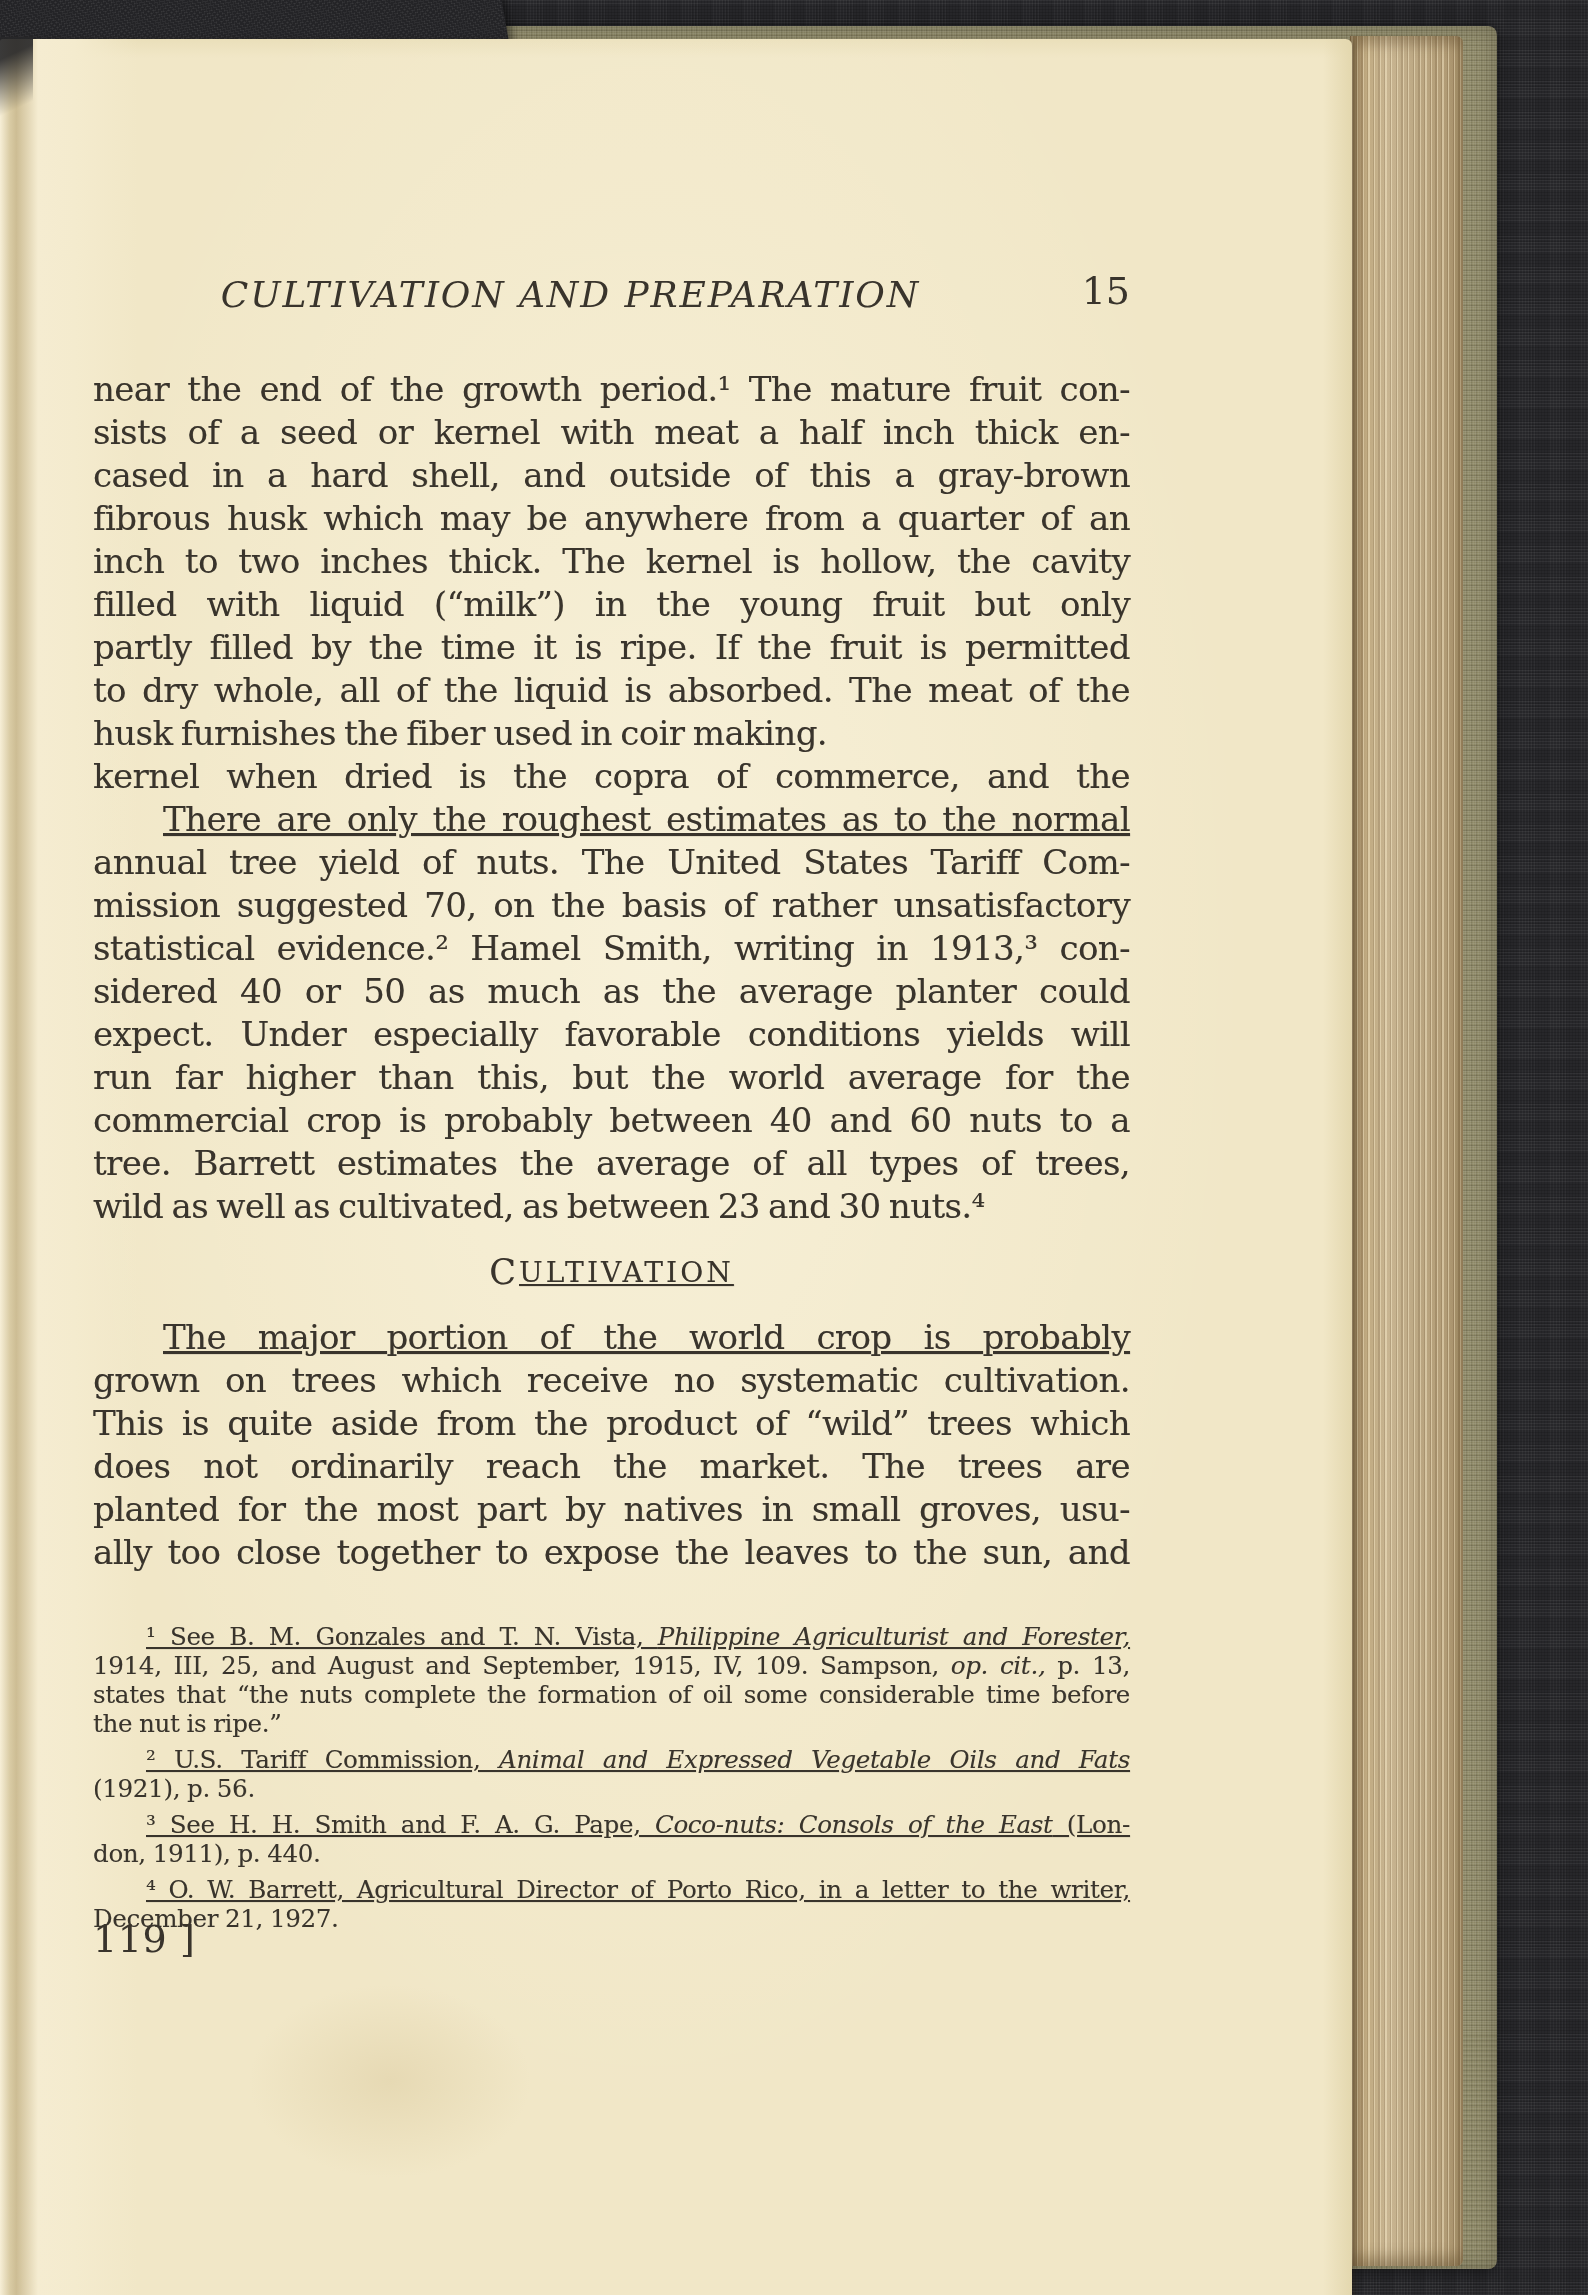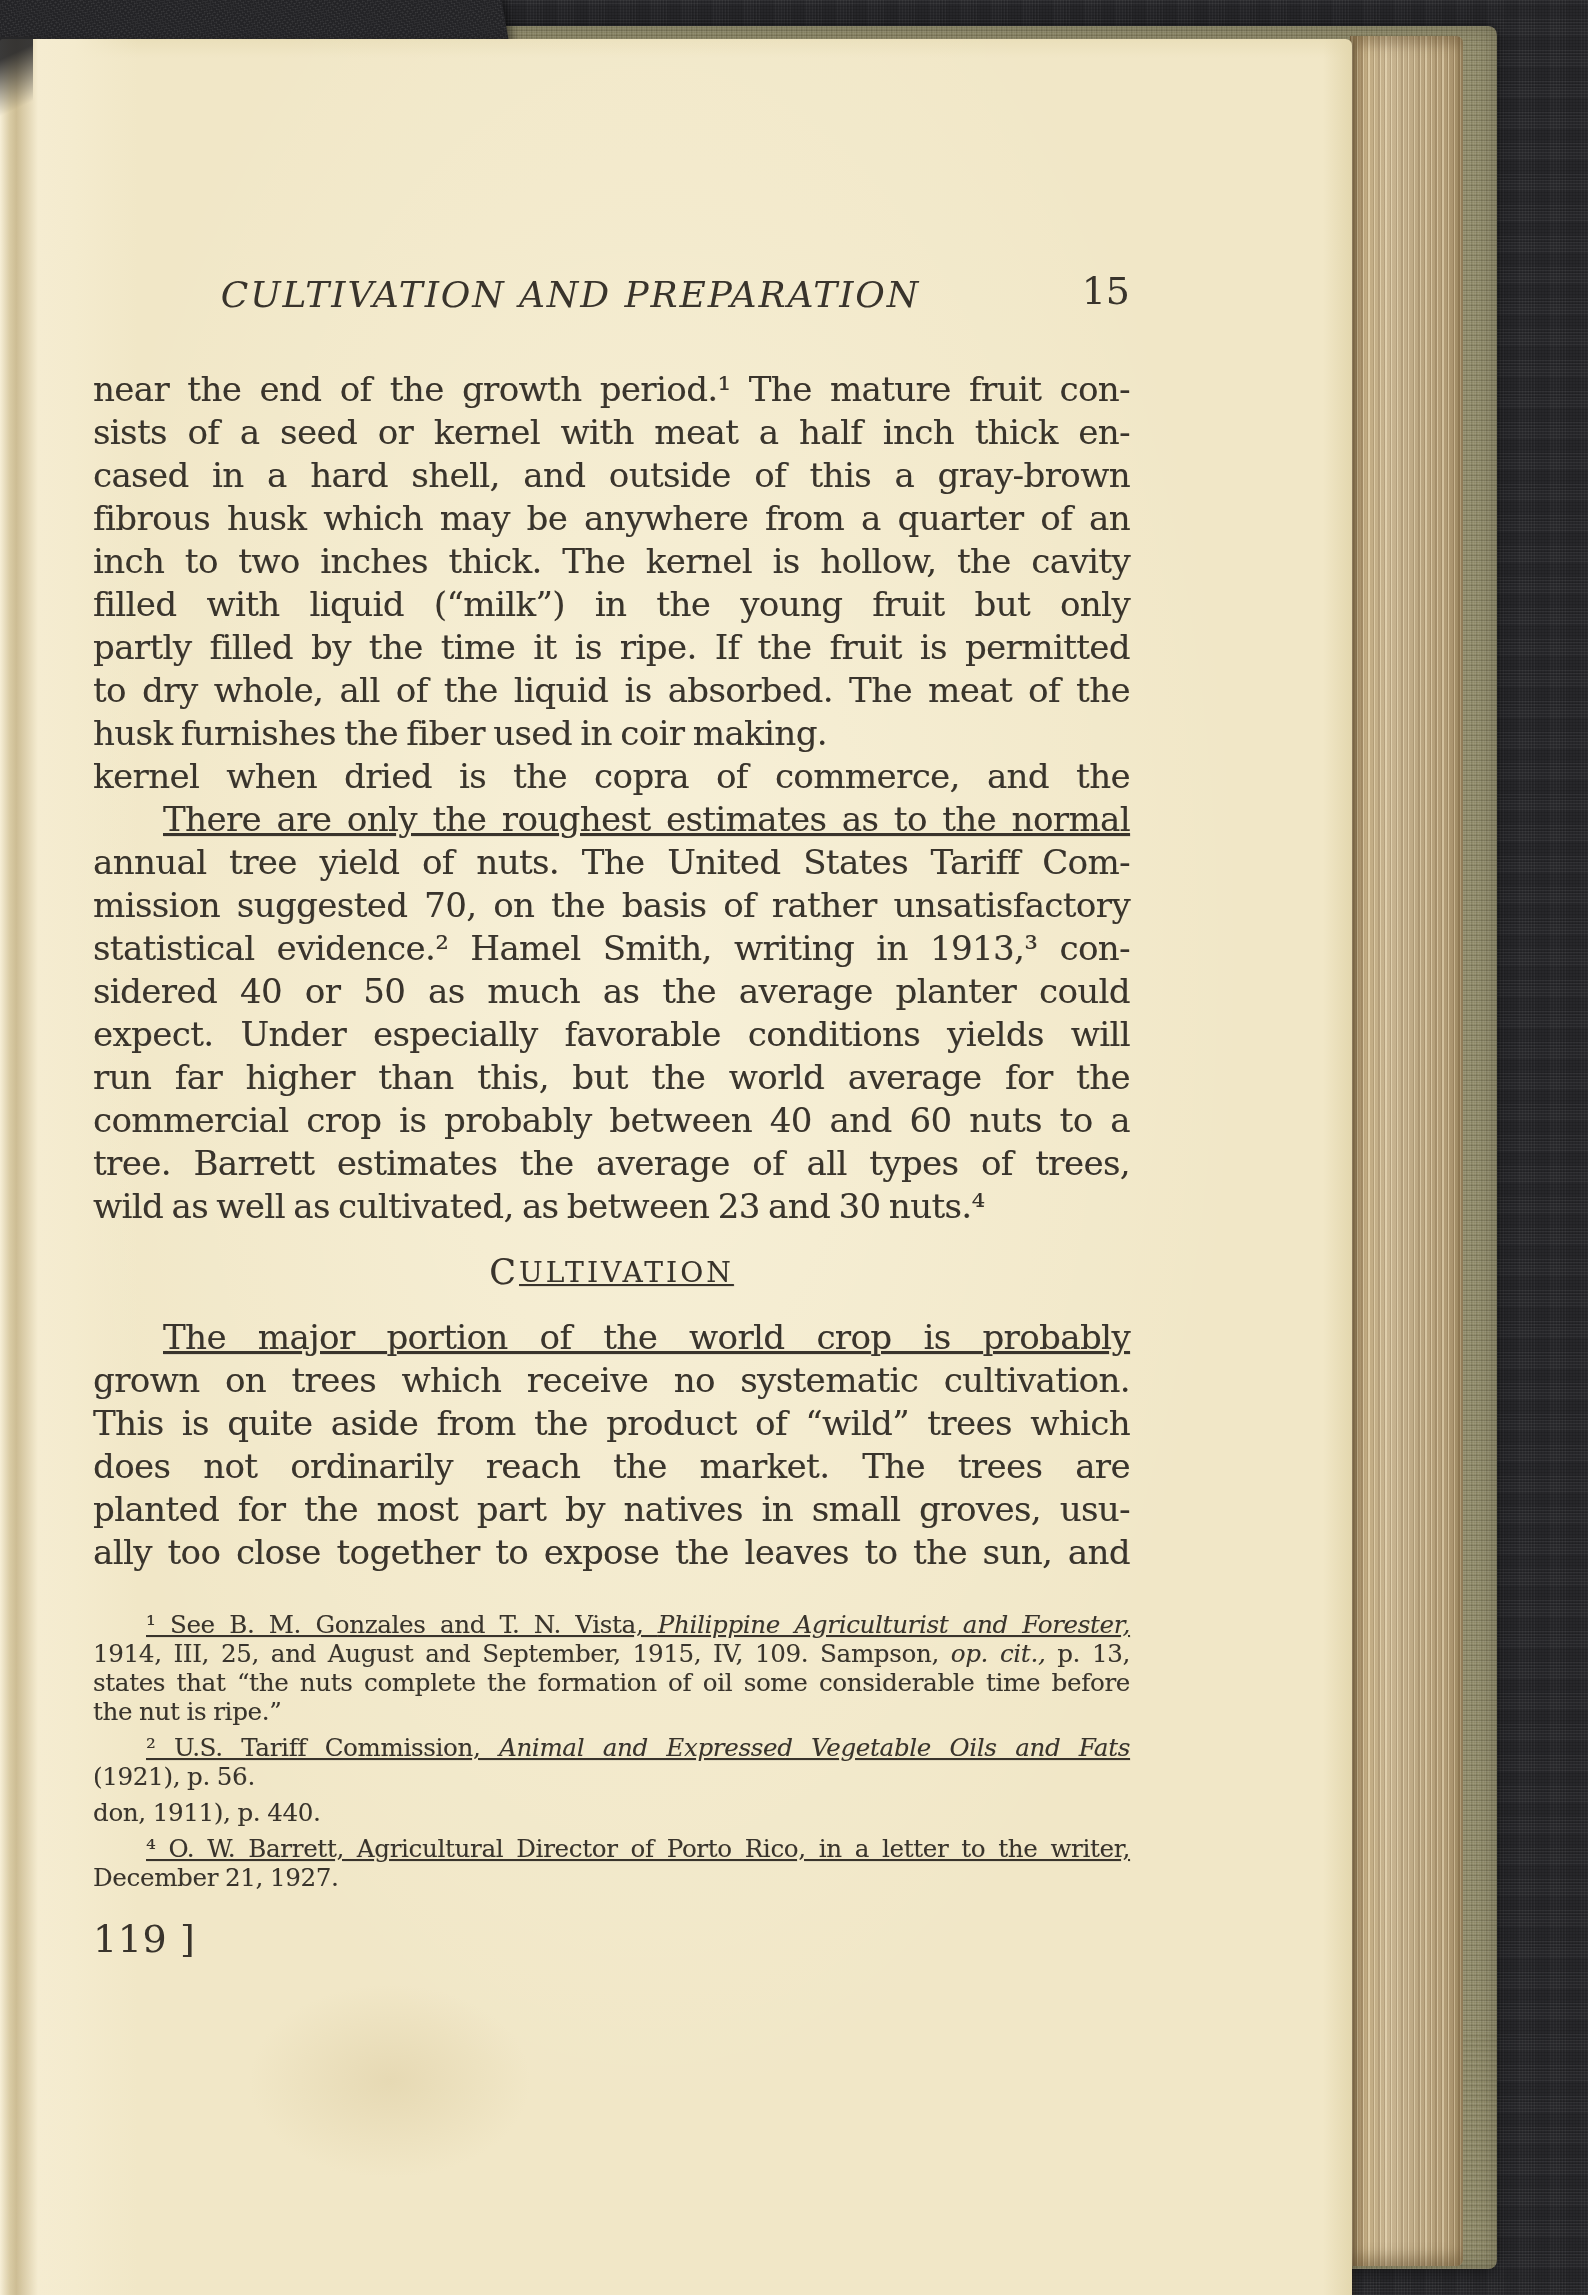--- a/index.html
+++ b/index.html
@@ -85,21 +85,21 @@
     letter-spacing:3.1px;word-spacing:0;
   }
   .sec-heading .cap{ font-size:35px; }
   .sec-heading .smallcaps{ font-size:28px;text-decoration:underline; }
   .footnotes{
     position:absolute;left:93px;top:1567px;width:1037px;
     font-size:24.5px;line-height:29px;letter-spacing:-0.3px;word-spacing:-0.6px;
     text-shadow:0.3px 0.3px 0.4px rgba(57,52,44,0.3);
   }
   .footnote{ margin-top:7px; }
-  .footnote:first-child{ margin-top:4px; }
+  .footnote:first-child{ margin-top:16px; }
   .footnote .line.firstindent{ text-indent:53px; }
   .folio-bottom{
     position:absolute;left:93px;top:1883px;font-size:38px;line-height:35px;
     letter-spacing:0.6px;
   }
 </style>
 </head>
 <body>
 
 <div class="board"></div>
@@ -154,20 +154,21 @@
         <div class="line firstindent"><span>¹ See B. M. Gonzales and T. N. Vista, </span><i>Philippine Agriculturist and Forester,</i></div>
         <div class="line"><span>1914, III, 25, and August and September, 1915, IV, 109. Sampson, </span><i>op. cit.,</i><span> p. 13,</span></div>
         <div class="line"><span>states that “the nuts complete the formation of oil some considerable time before</span></div>
         <div class="line lastline"><span>the nut is ripe.”</span></div>
       </div>
       <div class="footnote">
         <div class="line firstindent"><span>² U.S. Tariff Commission, </span><i>Animal and Expressed Vegetable Oils and Fats</i></div>
         <div class="line lastline"><span>(1921), p. 56.</span></div>
       </div>
       <div class="footnote">
+        <div class="line firstindent"><span>³ See H. H. Smith and F. A. G. Pape, </span><i>Coco-nuts: Consols of the East</i><span> (Lon-</span></div>
         <div class="line lastline"><span>don, 1911), p. 440.</span></div>
       </div>
       <div class="footnote">
         <div class="line firstindent"><span>⁴ O. W. Barrett, Agricultural Director of Porto Rico, in a letter to the writer,</span></div>
         <div class="line lastline"><span>December 21, 1927.</span></div>
       </div>
     </div>
 
   <div class="folio-bottom">119 ]</div>
 </div>

